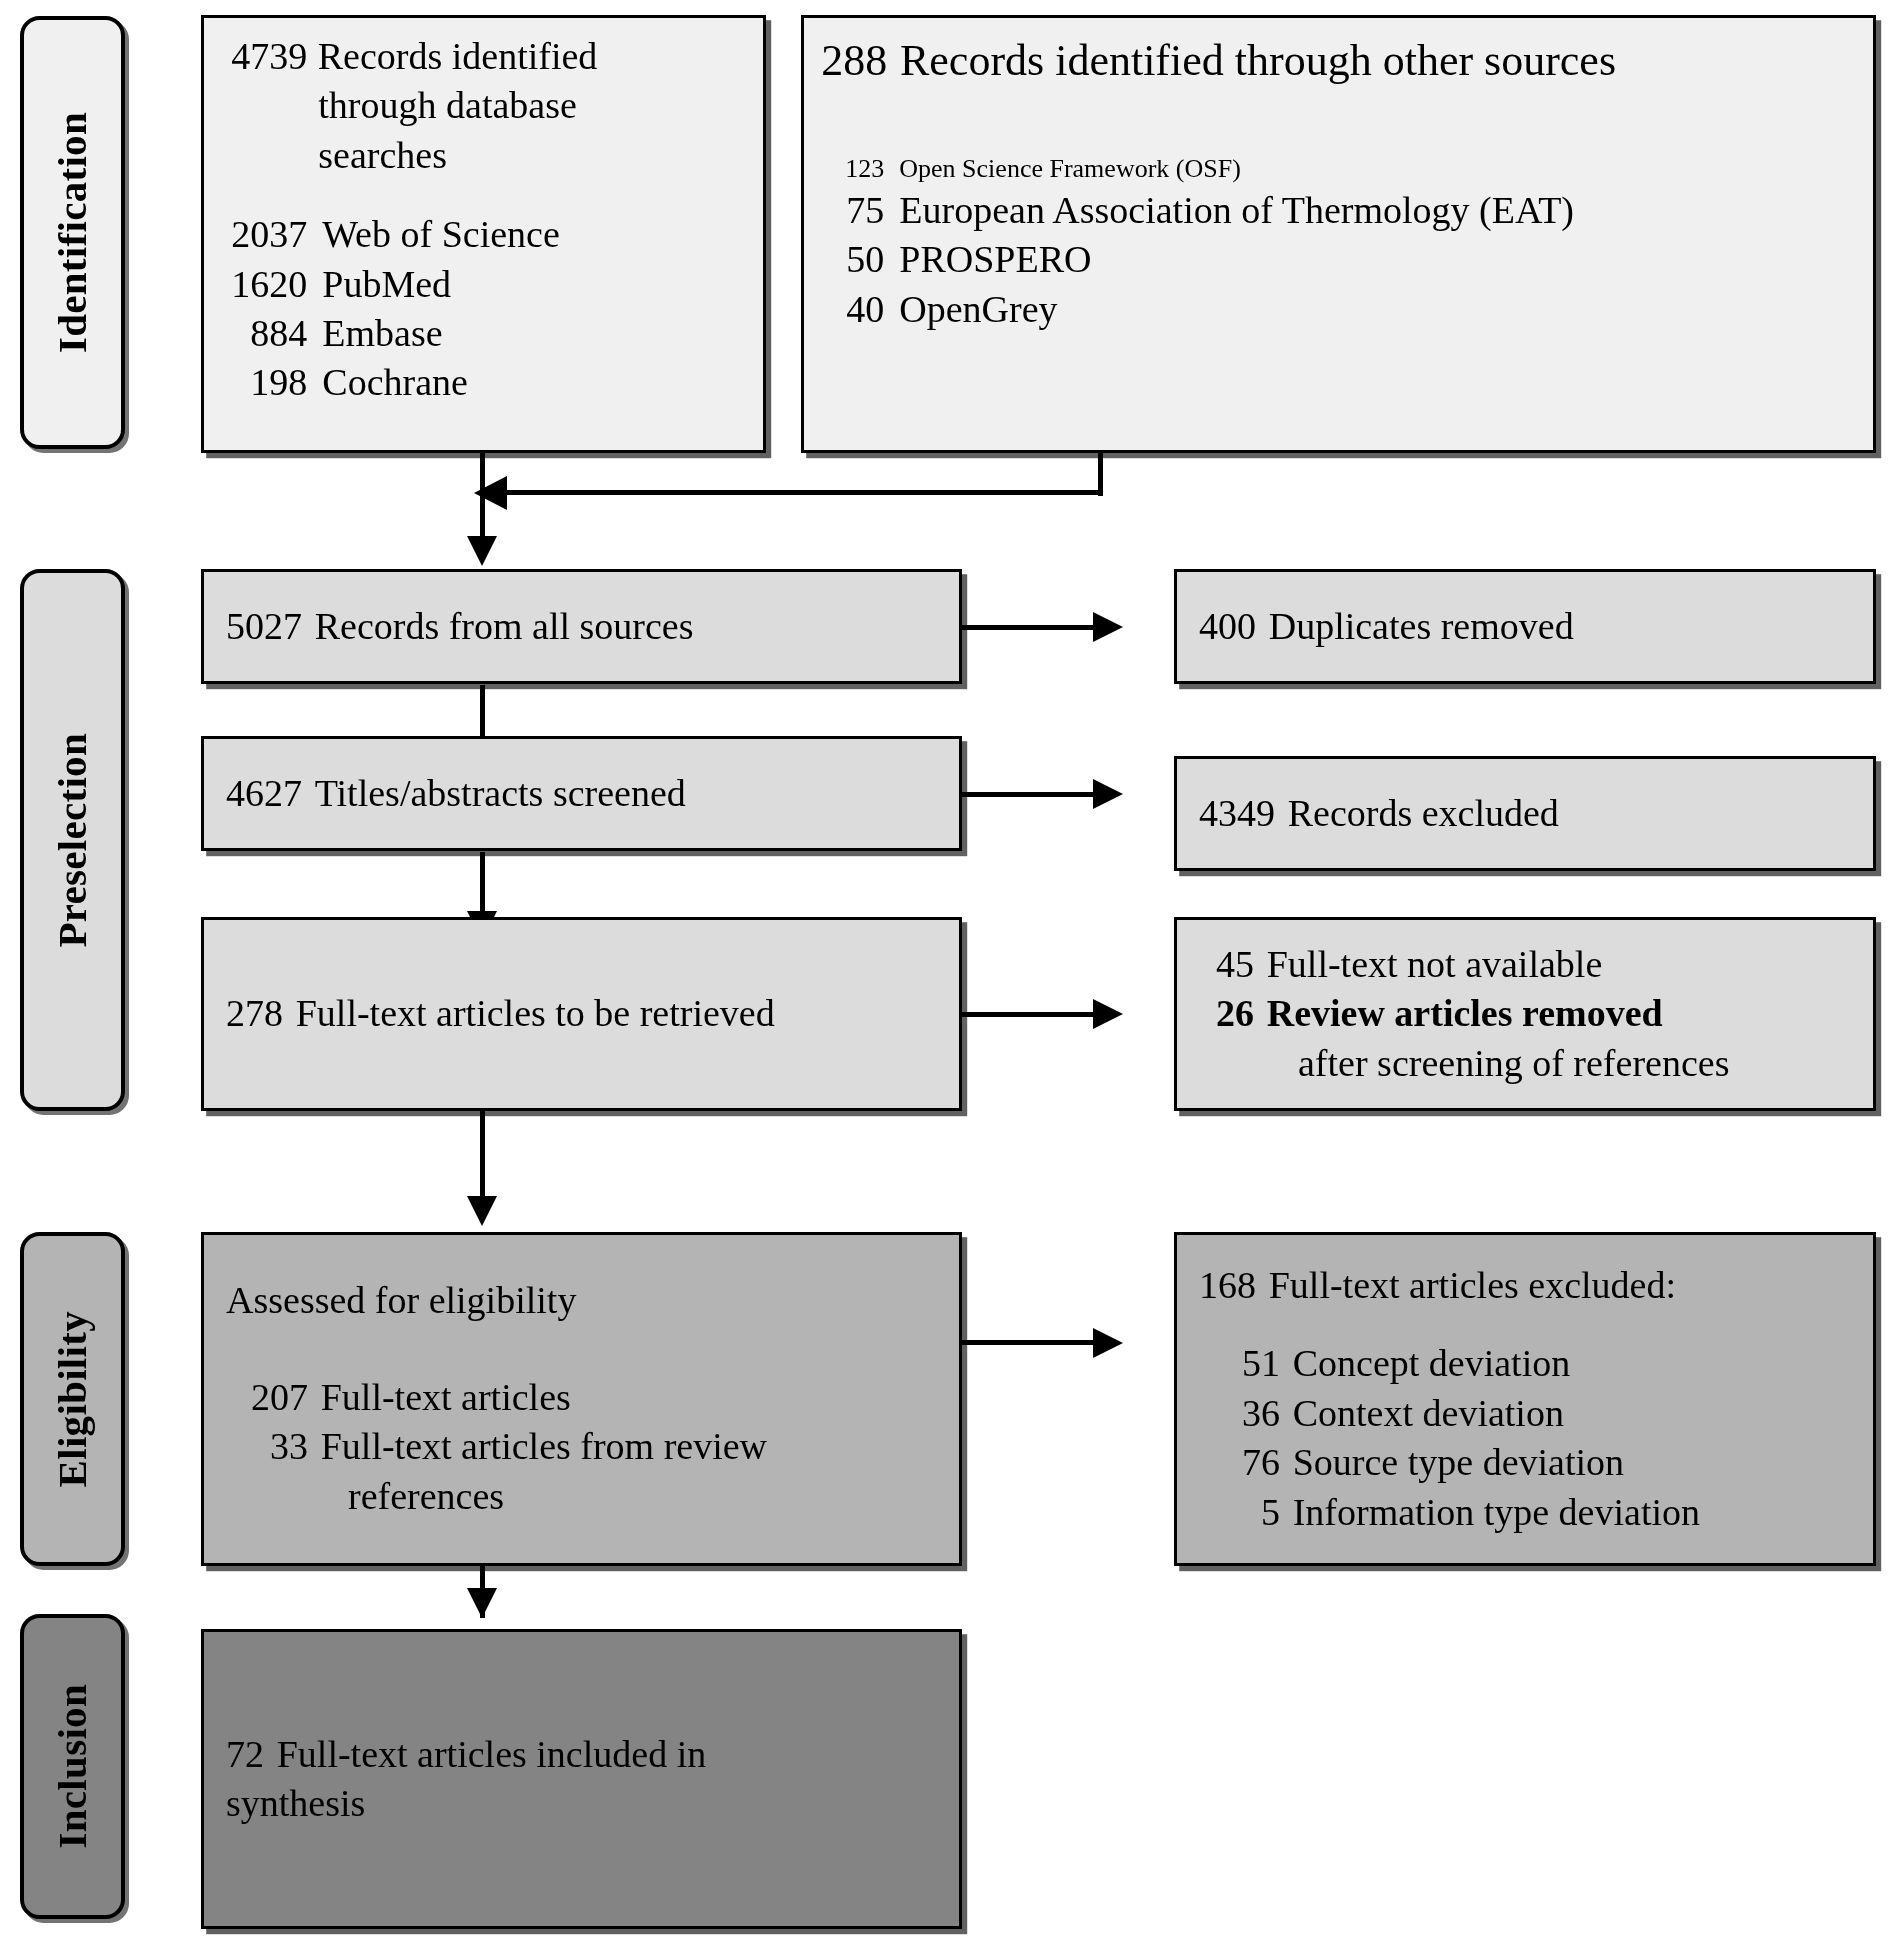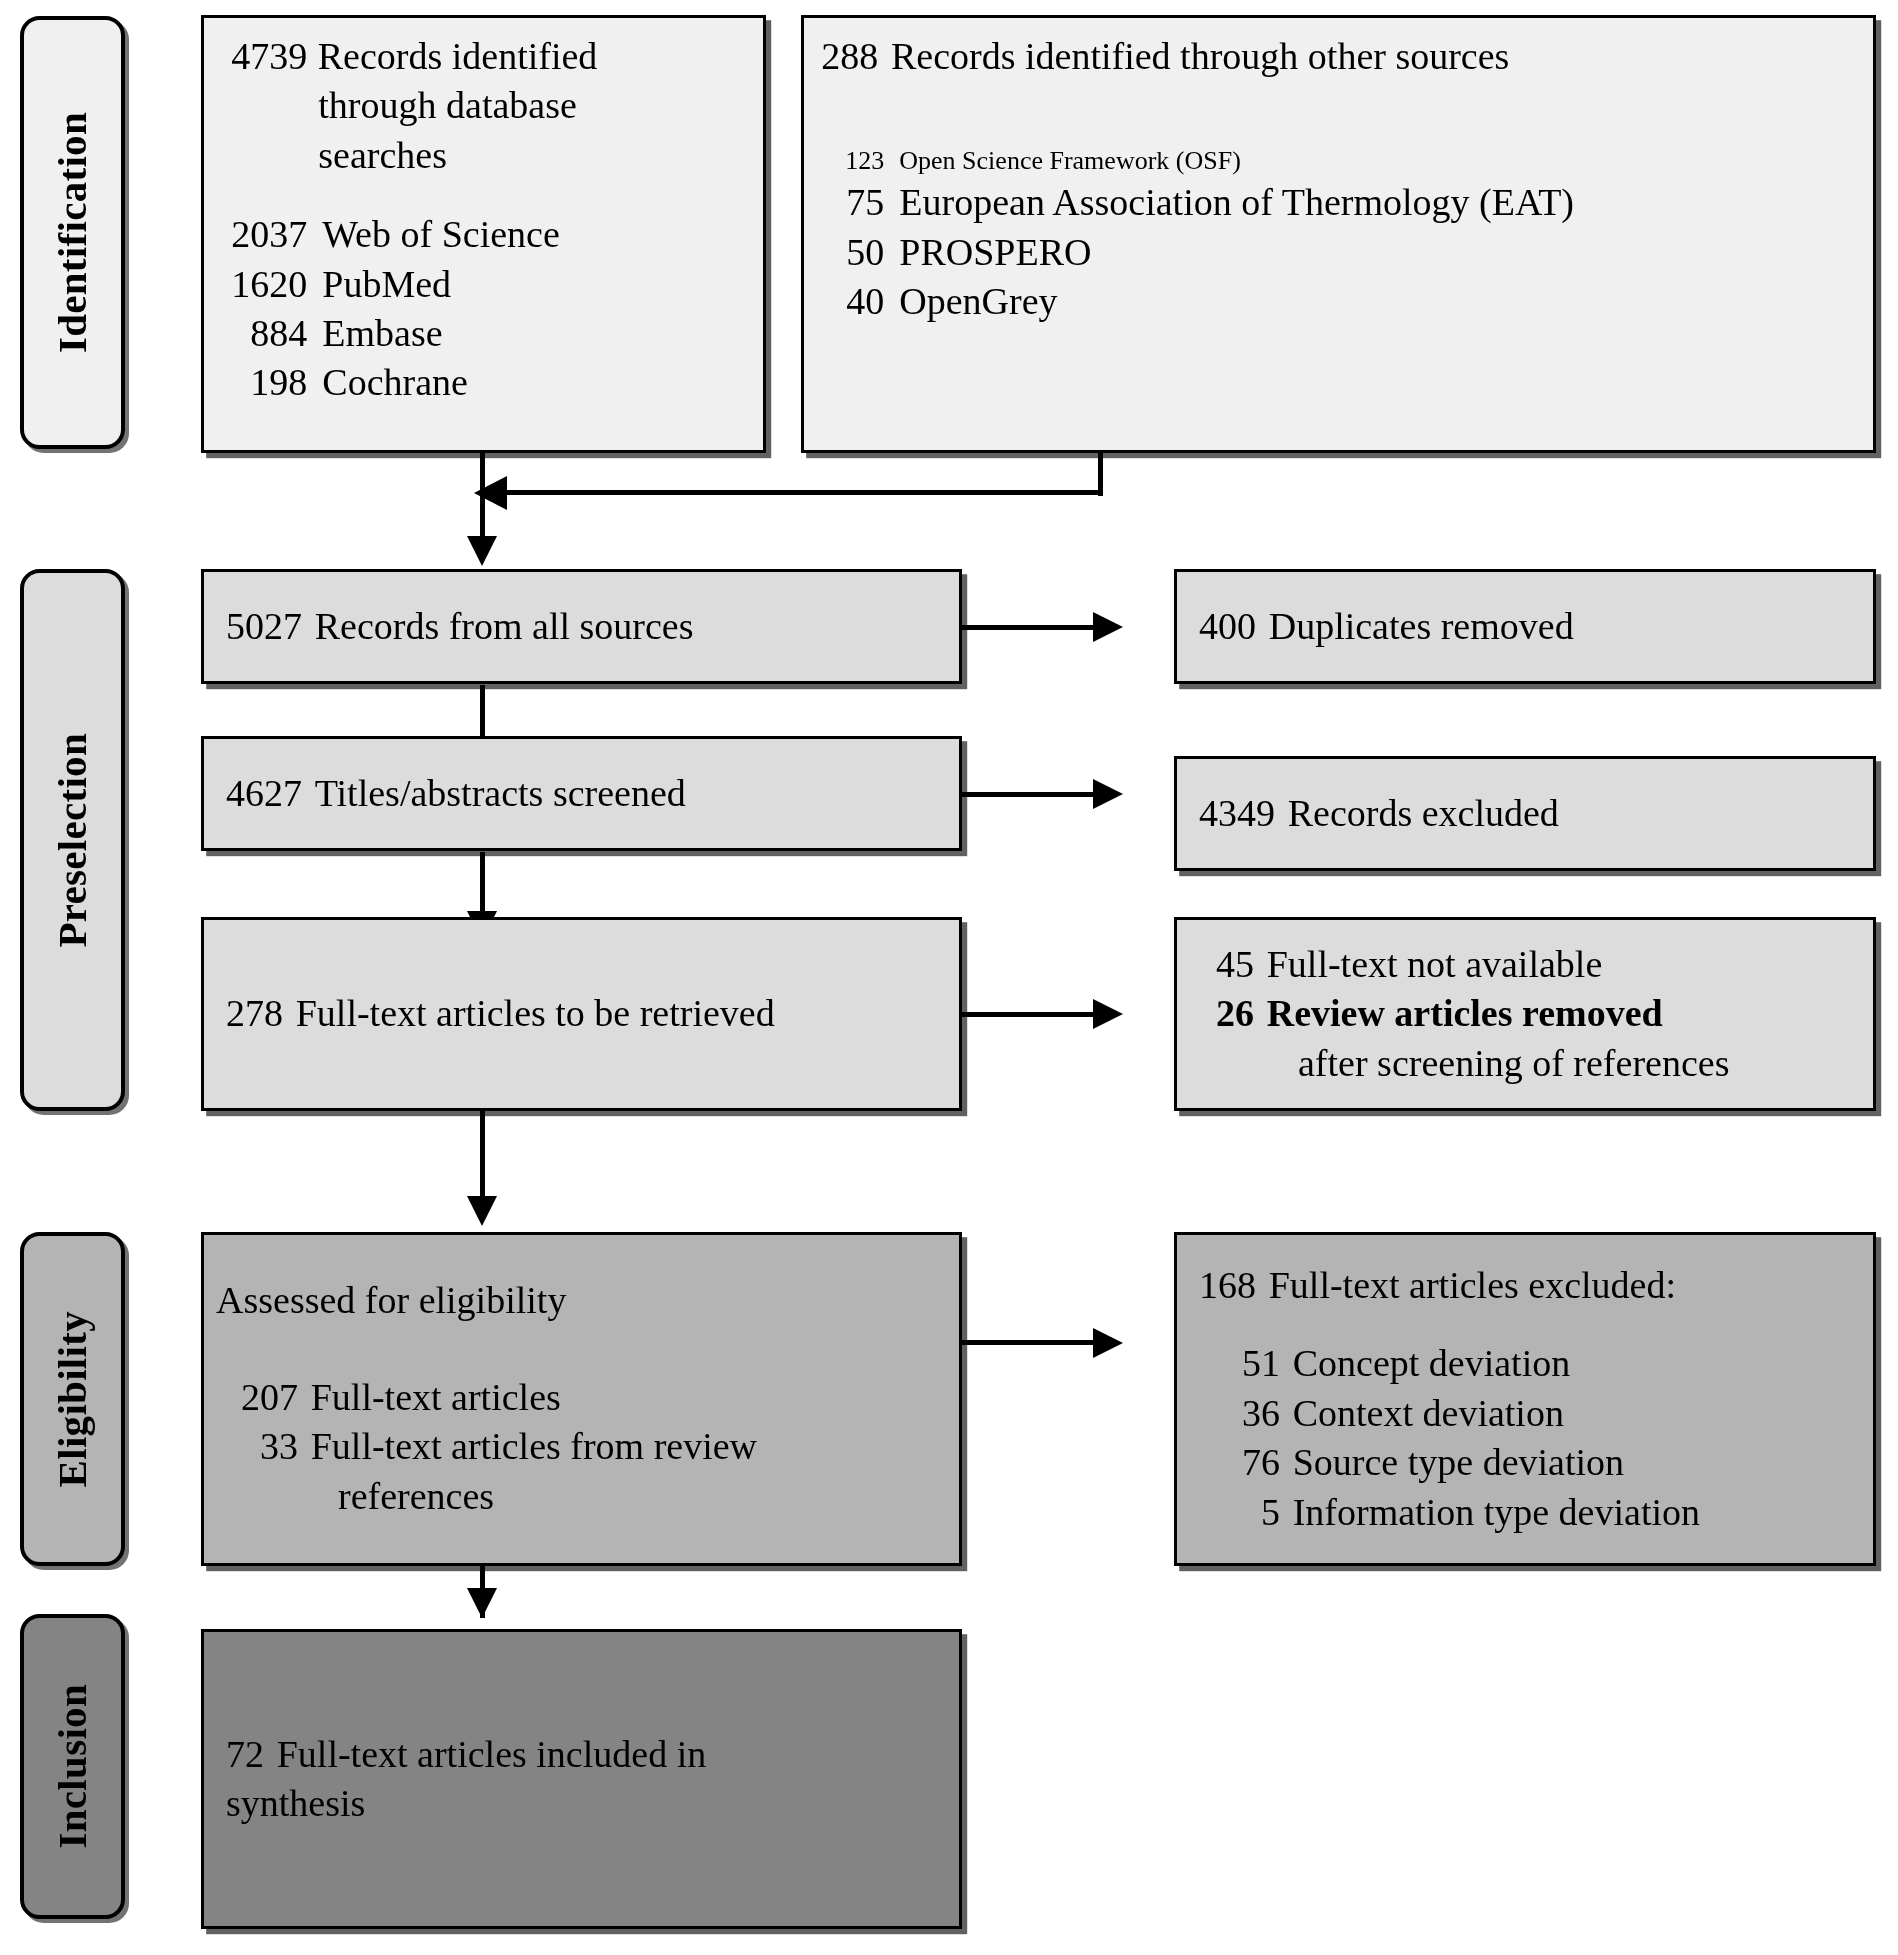--- a/index.html
+++ b/index.html
@@ -140,21 +140,21 @@
       </div>
       <div class="row" style="font-size:38px;">
         <span class="num" style="width:86px;">198</span>
         <span class="lbl" style="padding-left:15px;">Cochrane</span>
       </div>
     </div>
   </div>
 
   <div class="box" style="left:801px; top:15px; width:1075px; height:438px; background:#f0f0f0;">
     <div class="inner topalign" style="padding:14px 17.3px;">
-      <div class="row" style="font-size:38px;">
+      <div class="row" style="font-size:44px;">
         <span class="num" style="width:auto;">288</span>
         <span class="lbl" style="padding-left:12.7px;">Records identified through other sources</span>
       </div>
 
       <div class="spacer" style="height:63px;"></div>
 
       <div class="row" style="font-size:26px;">
         <span class="num" style="width:63px;">123</span>
         <span class="lbl" style="padding-left:15px;">Open Science Framework (OSF)</span>
       </div>
@@ -251,21 +251,21 @@
     </div>
   </div>
 
   <div class="hline" style="left:961px; top:1012px; width:133px; height:5.2px;"></div>
   <div class="arrow-right" style="left:1093px; top:999px;"></div>
 
   <div class="vline" style="left:480px; top:1111px; width:5.2px; height:92px;"></div>
   <div class="arrow-down" style="left:467px; top:1196px;"></div>
 
   <div class="box" style="left:201px; top:1232px; width:761px; height:334px; background:#b4b4b4;">
-    <div class="inner" style="padding:0 12px;">
+    <div class="inner" style="padding:0 22px;">
       <div class="ln" style="font-size:38px;">Assessed for eligibility</div>
       <div class="spacer" style="height:50px;"></div>
       <div class="row" style="font-size:38px;">
         <span class="num" style="width:82px;">207</span>
         <span class="lbl" style="padding-left:12.7px;">Full-text articles</span>
       </div>
       <div class="row" style="font-size:38px;">
         <span class="num" style="width:82px;">33</span>
         <span class="lbl" style="padding-left:12.7px;">Full-text articles from review</span>
       </div>

